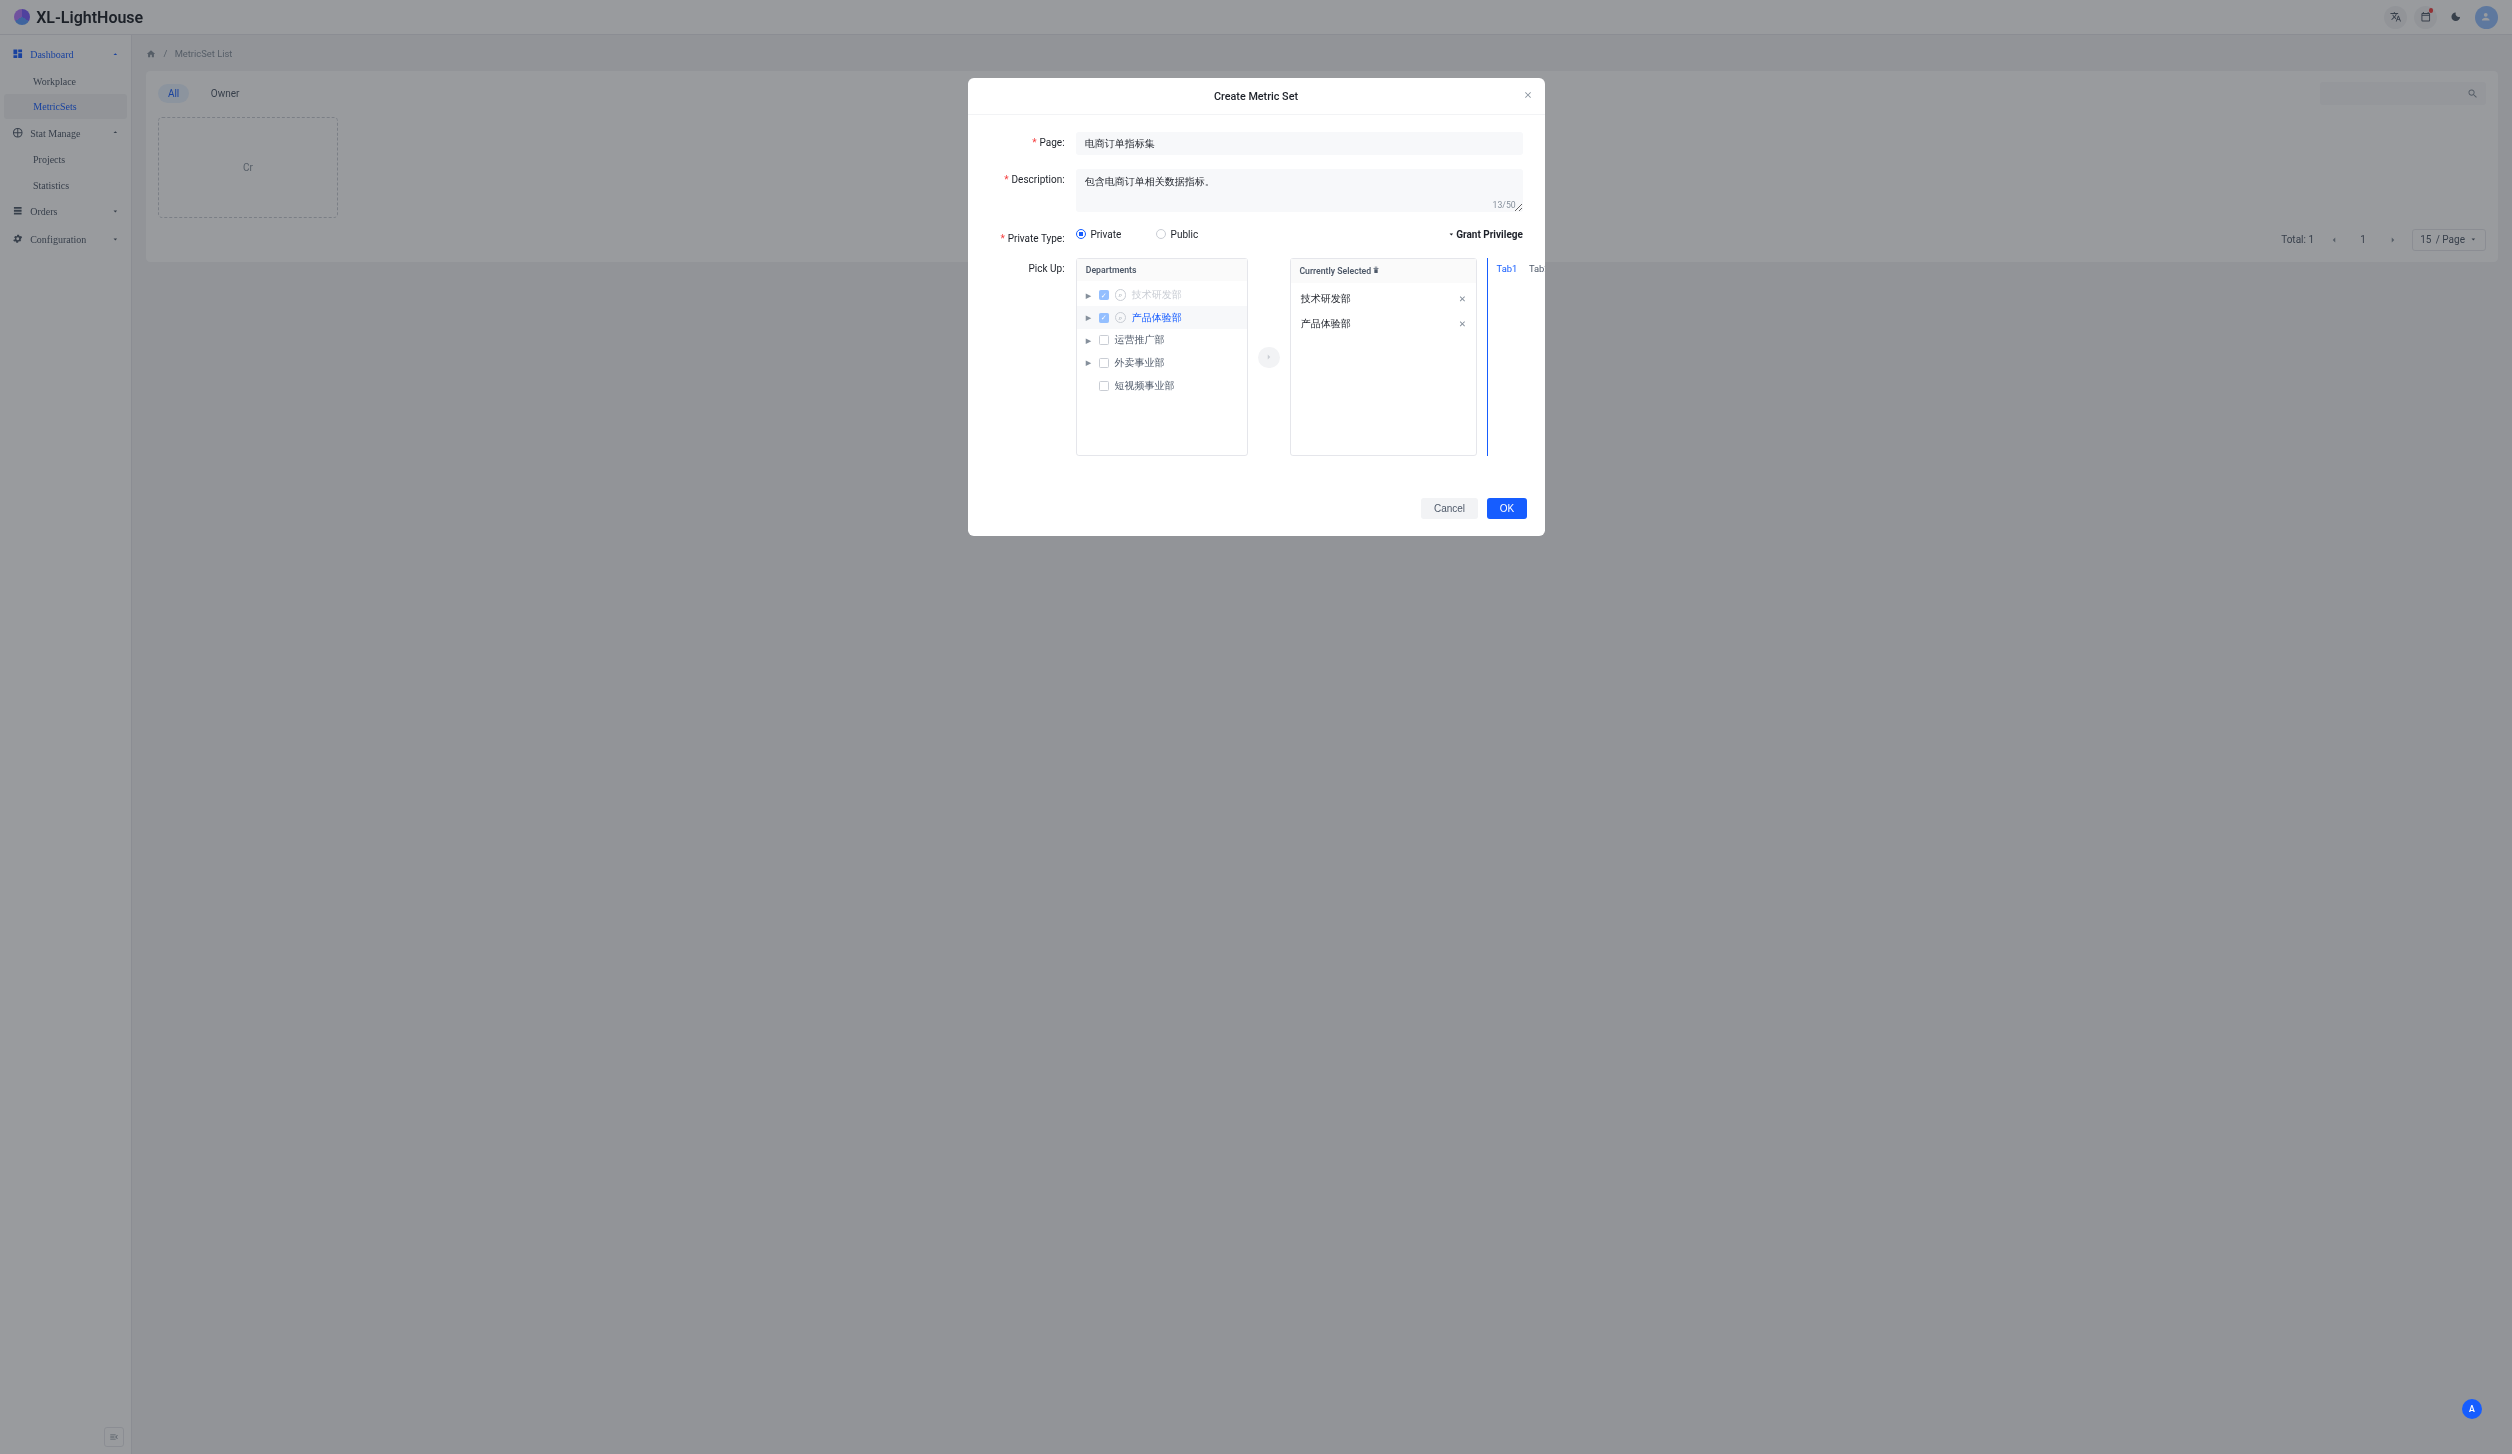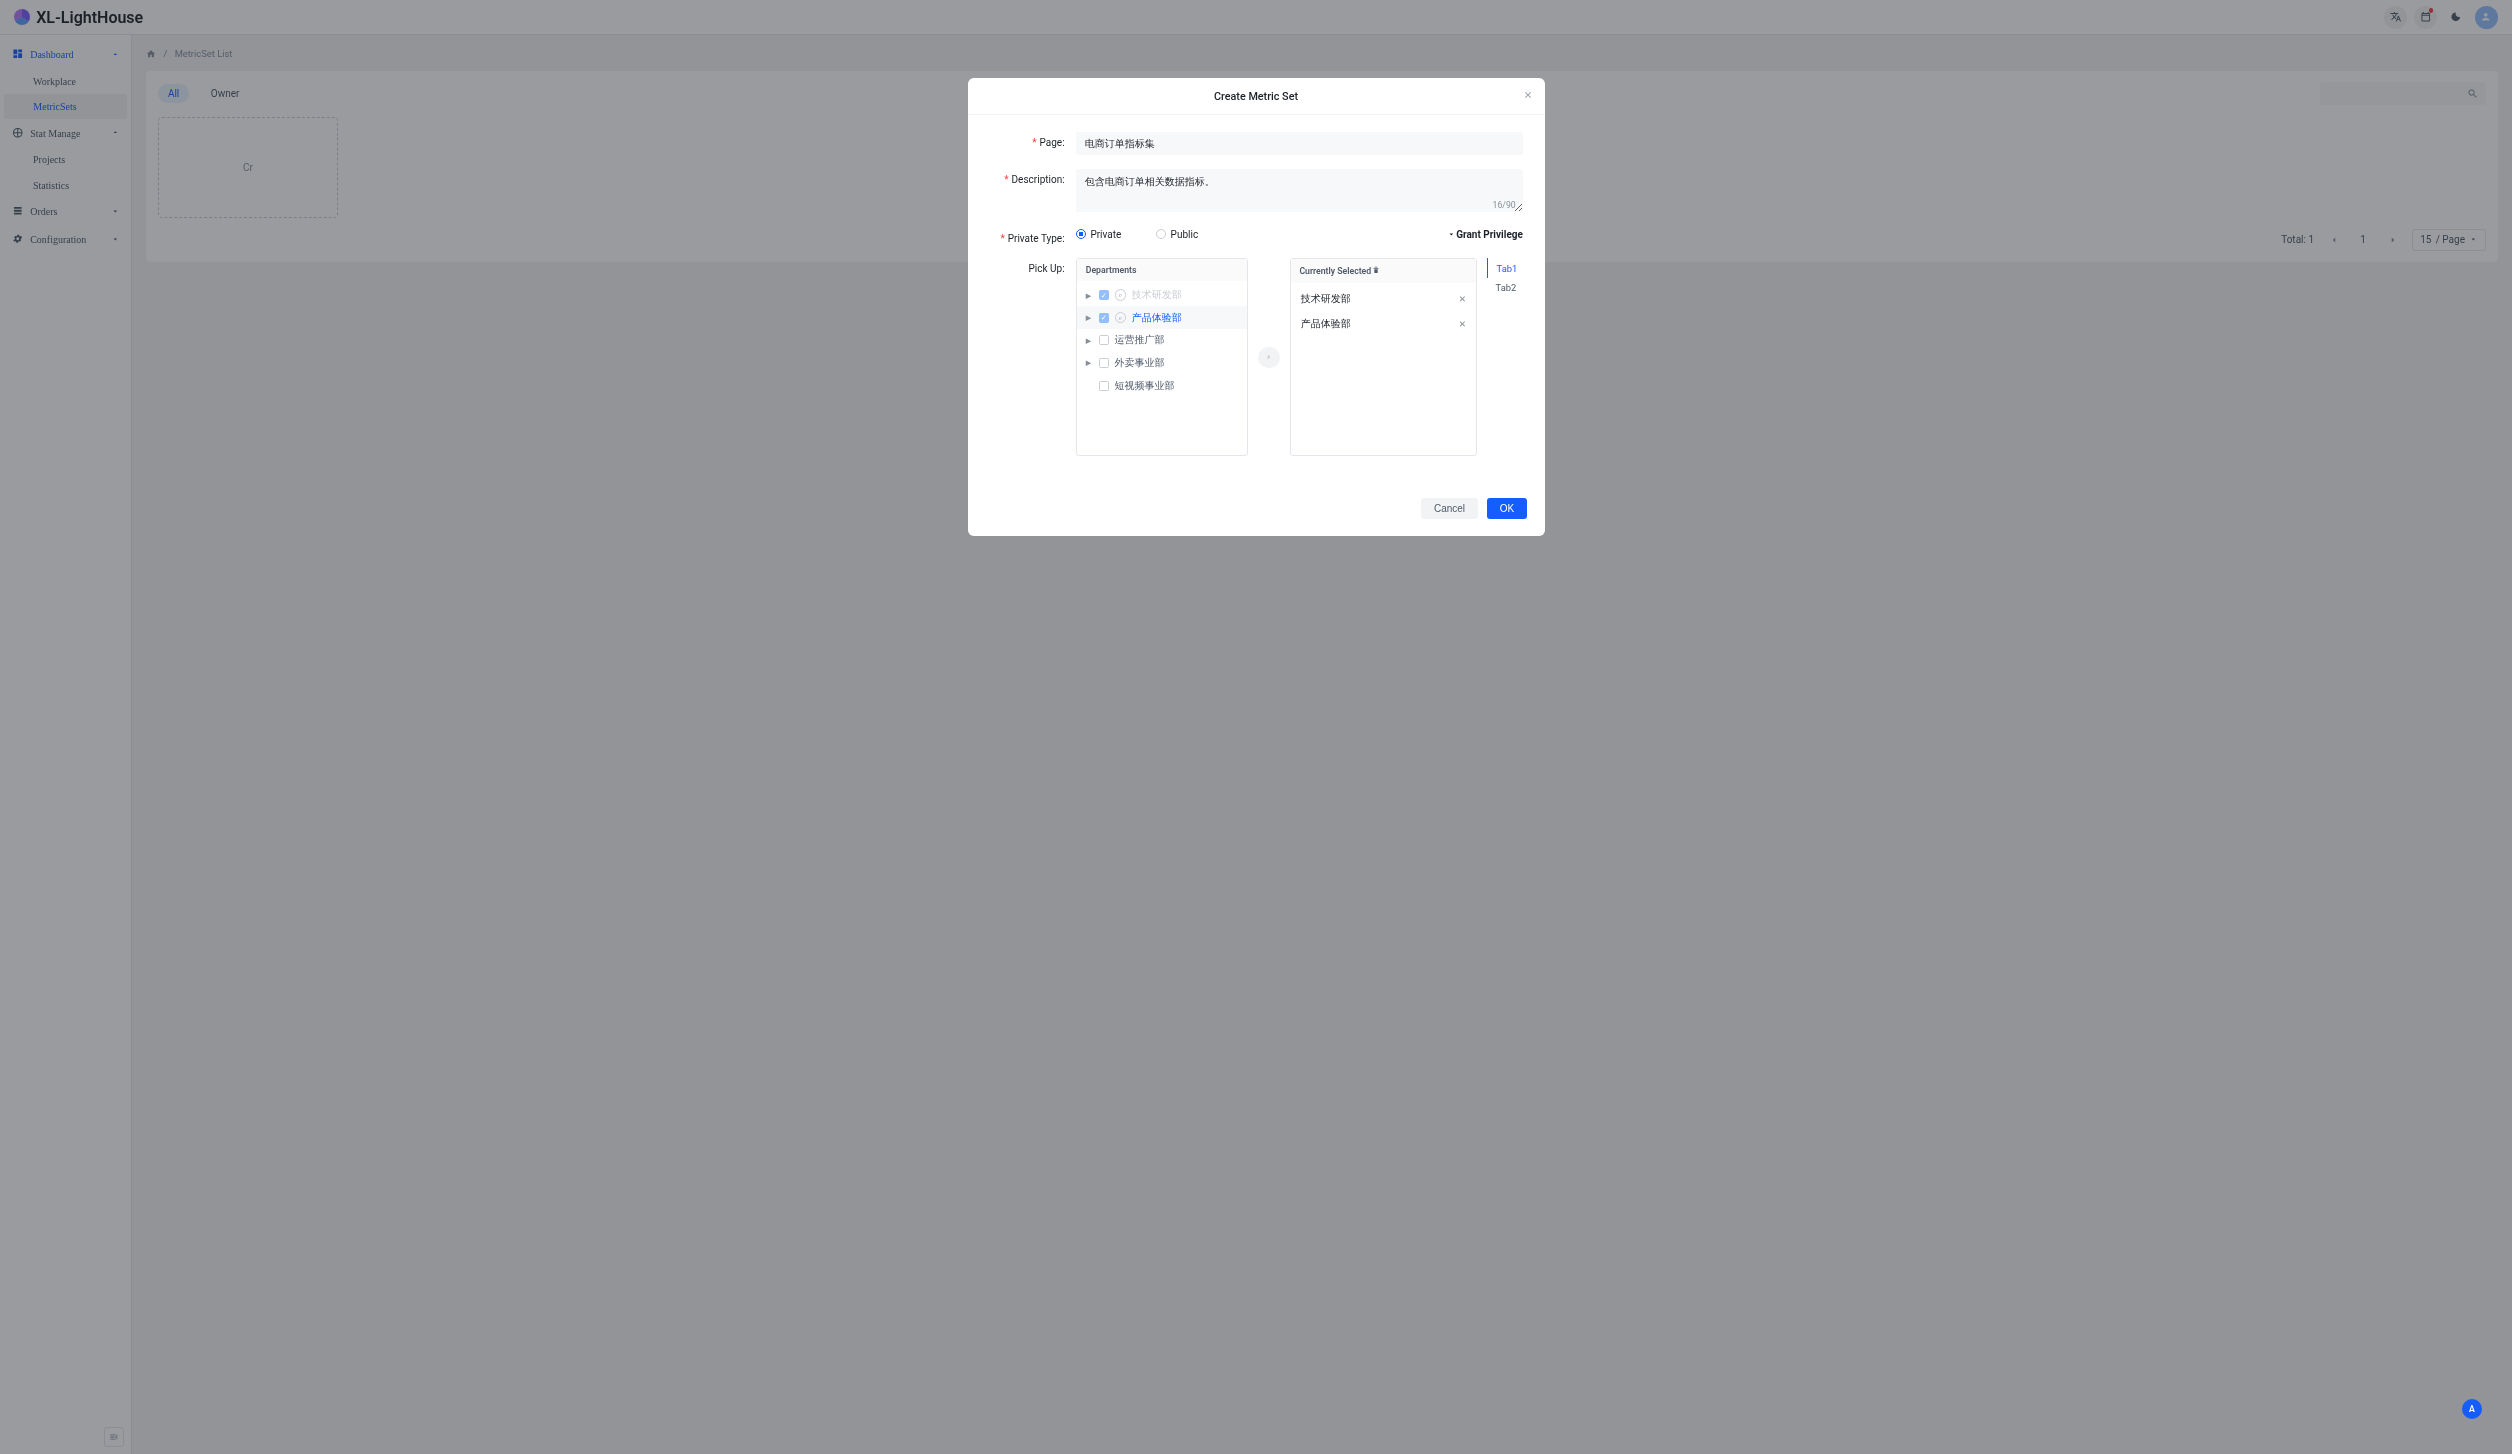--- a/index.html
+++ b/index.html
@@ -136,21 +136,21 @@
 }
 .tree-label { color:#4e5969; }
 .tree-label.dim { color:#c9cdd4; }
 .tree-label.sel { color:#165dff; }
 .transfer-arrow {
   align-self:center; width:21.6px; height:21.6px; border-radius:50%;
   background:#f2f3f5; display:flex; align-items:center; justify-content:center; color:#c9cdd4;
 }
 .sel-item { display:flex; justify-content:space-between; align-items:center; padding:5.8px 10px; }
 .sel-remove { color:#86909c; cursor:pointer; font-size:8.7px; }
-.side-tabs { width:36px; display:flex; flex-direction:column; }
+.side-tabs { width:36px; display:flex; }
 .side-tab { padding:4.3px 2.9px 4.3px 8.7px; font-size:9.4px; cursor:pointer; color:#4e5969; }
 .side-tab.active { color:#165dff; border-left:1.4px solid #165dff; }
 .modal-footer {
   padding: 13px 17.3px 17.3px; display:flex; justify-content:flex-end; gap:8.7px;
 }
 .btn { padding: 5px 13px; border-radius:2.9px; border:none; cursor:pointer; font-size:10px; }
 .btn-secondary { background:#f2f3f5; color:#4e5969; }
 .btn-primary { background:#165dff; color:#fff; }
 .fab {
   position:fixed; right:30px; bottom:35px; width:20px; height:20px; border-radius:50%;
@@ -310,21 +310,21 @@
       <div class="form-row">
         <div class="form-label"><span class="req">*</span><span>Page:</span></div>
         <div class="form-control">
           <input class="input" value="电商订单指标集" style="">
         </div>
       </div>
       <div class="form-row">
         <div class="form-label"><span class="req">*</span><span>Description:</span></div>
         <div class="form-control textarea-wrap">
           <textarea class="textarea" id="desc-ta" style="">包含电商订单相关数据指标。</textarea>
-          <span class="char-count">16/90</span>
+          <span class="char-count">13/50</span>
         </div>
       </div>
       <div class="form-row">
         <div class="form-label"><span class="req">*</span><span>Private Type:</span></div>
         <div class="form-control priv-row">
           <div class="radio-group" id="radio-group">
               <label class="radio checked">
                 <span class="radio-dot"></span>
                 <span>Private</span>
               </label>

